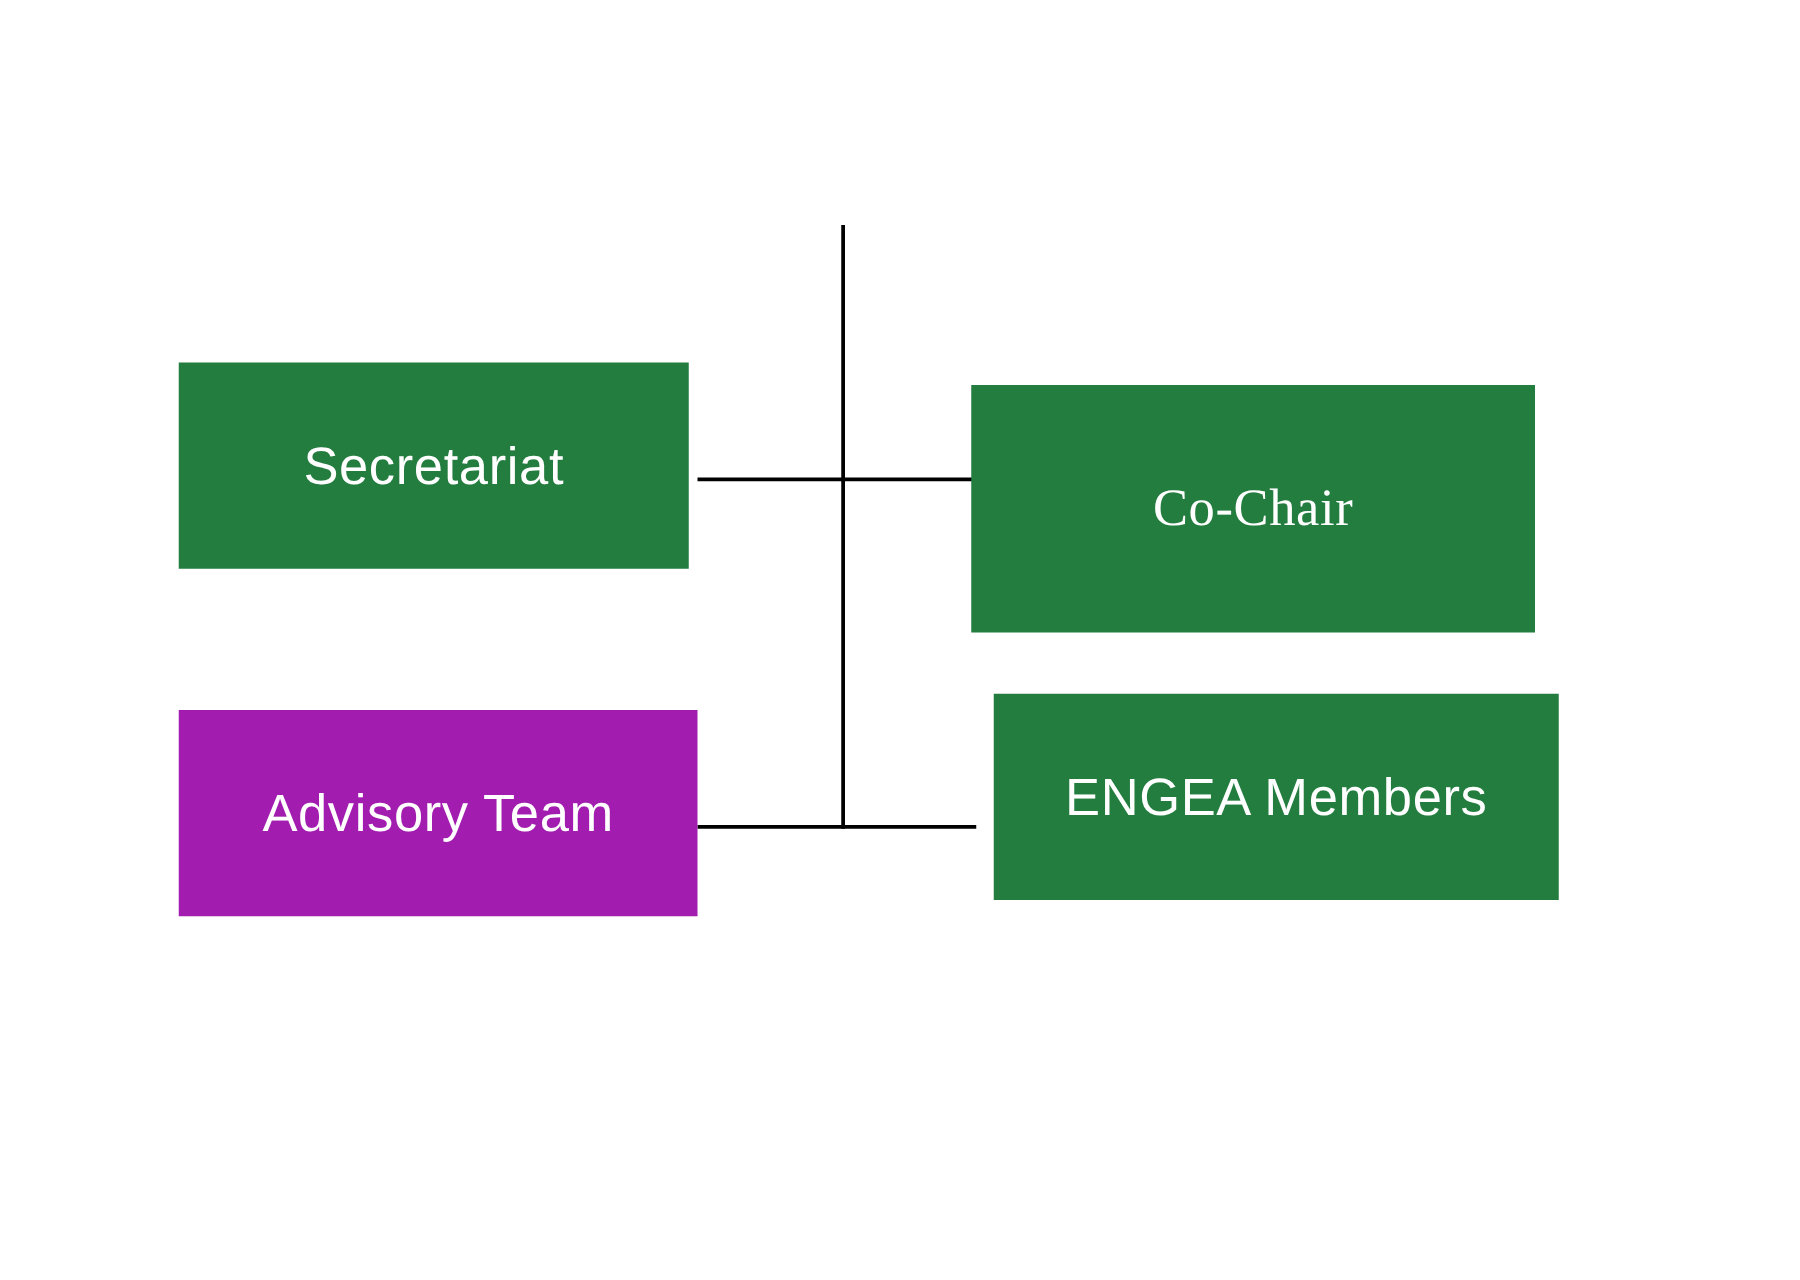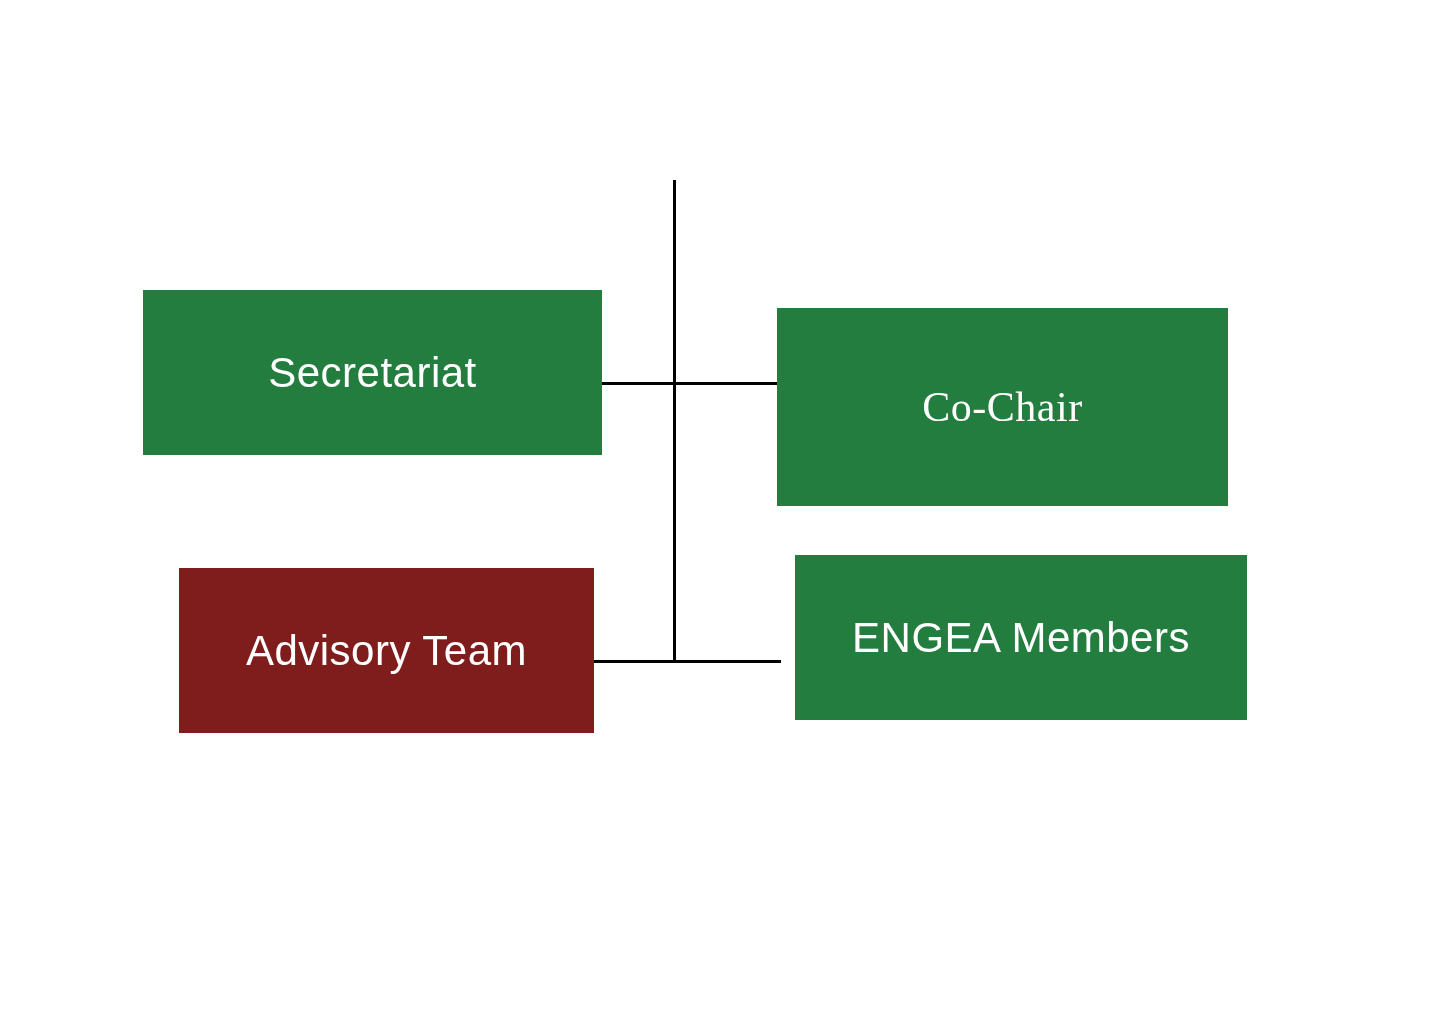--- a/index.html
+++ b/index.html
@@ -26,21 +26,21 @@
     font-size: 42px;
     letter-spacing: 0.5px;
     white-space: nowrap;
     text-align: center;
   }
   .connector {
     position: absolute;
     background: #000000;
   }
   #node-chairperson   { left: 476px; top: 53px;  width: 416px; height: 127px; }
-  #node-secretariat   { left: 143px; top: 290px; width: 459px; height: 165px; }
+  #node-secretariat   { left: 143px; top: 290px; width: 408px; height: 165px; }
   #node-co-chair      { left: 777px; top: 308px; width: 451px; height: 198px; font-family: Liberation Serif, serif; }
   #node-advisory-team { left: 143px; top: 568px; width: 415px; height: 165px; }
   #node-engea-members { left: 775px; top: 555px; width: 452px; height: 165px; margin-left: 20px; }
 
   #connector-vertical      { left: 673px; top: 180px; width: 3px;   height: 483px; }
   #connector-horizontal-1  { left: 558px; top: 382px; width: 225px; height: 3px; }
   #connector-horizontal-2  { left: 558px; top: 660px; width: 223px; height: 3px; }
 </style>
 </head>
 <body>
@@ -53,21 +53,21 @@
 
 
   <div class="node" id="node-secretariat" style="background: rgb(35, 125, 63); color: rgb(255, 255, 255);">
     <span>Secretariat</span>
   </div>
 
   <div class="node" id="node-co-chair" style="background: rgb(35, 125, 63); color: rgb(255, 255, 255);">
     <span>Co-Chair</span>
   </div>
 
-  <div class="node" id="node-advisory-team" style="background: #7f1d1d; color: rgb(255, 255, 255); margin-left: 36px;">
+  <div class="node" id="node-advisory-team" style="background: #a21caf; color: rgb(255, 255, 255);">
     <span>Advisory Team</span>
   </div>
 
   <div class="node" id="node-engea-members" style="background: rgb(35, 125, 63); color: rgb(255, 255, 255);">
     <span>ENGEA Members</span>
   </div>
 
 </div>
 
 </body></html>

